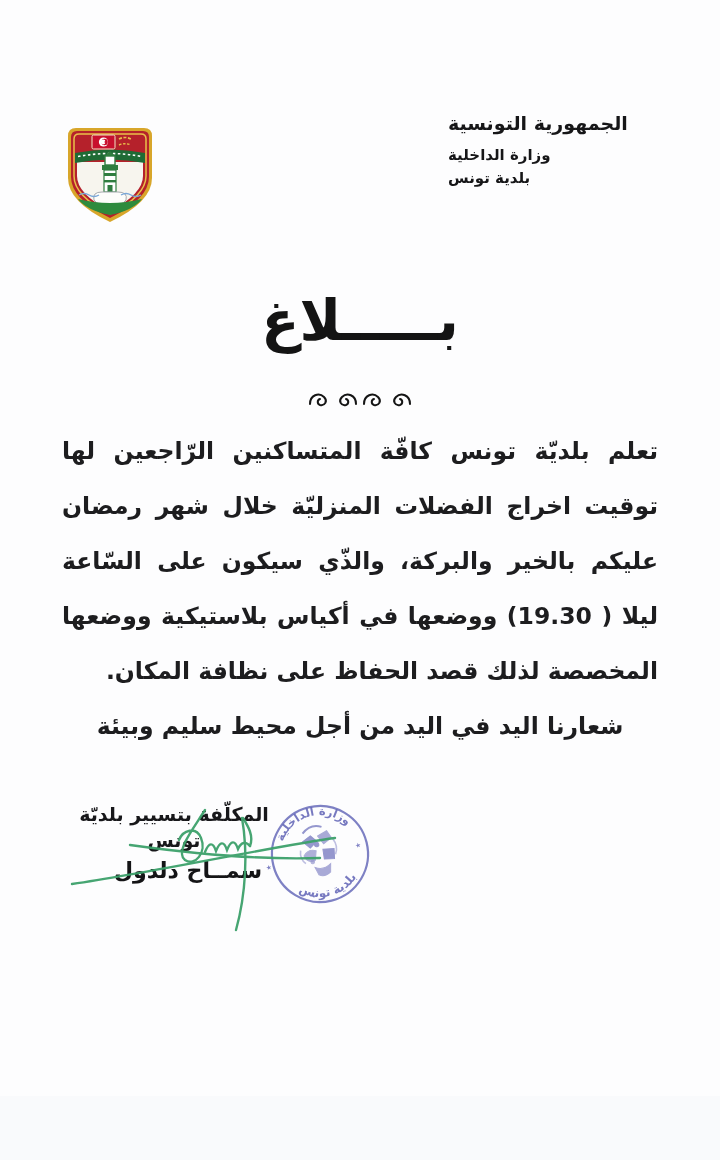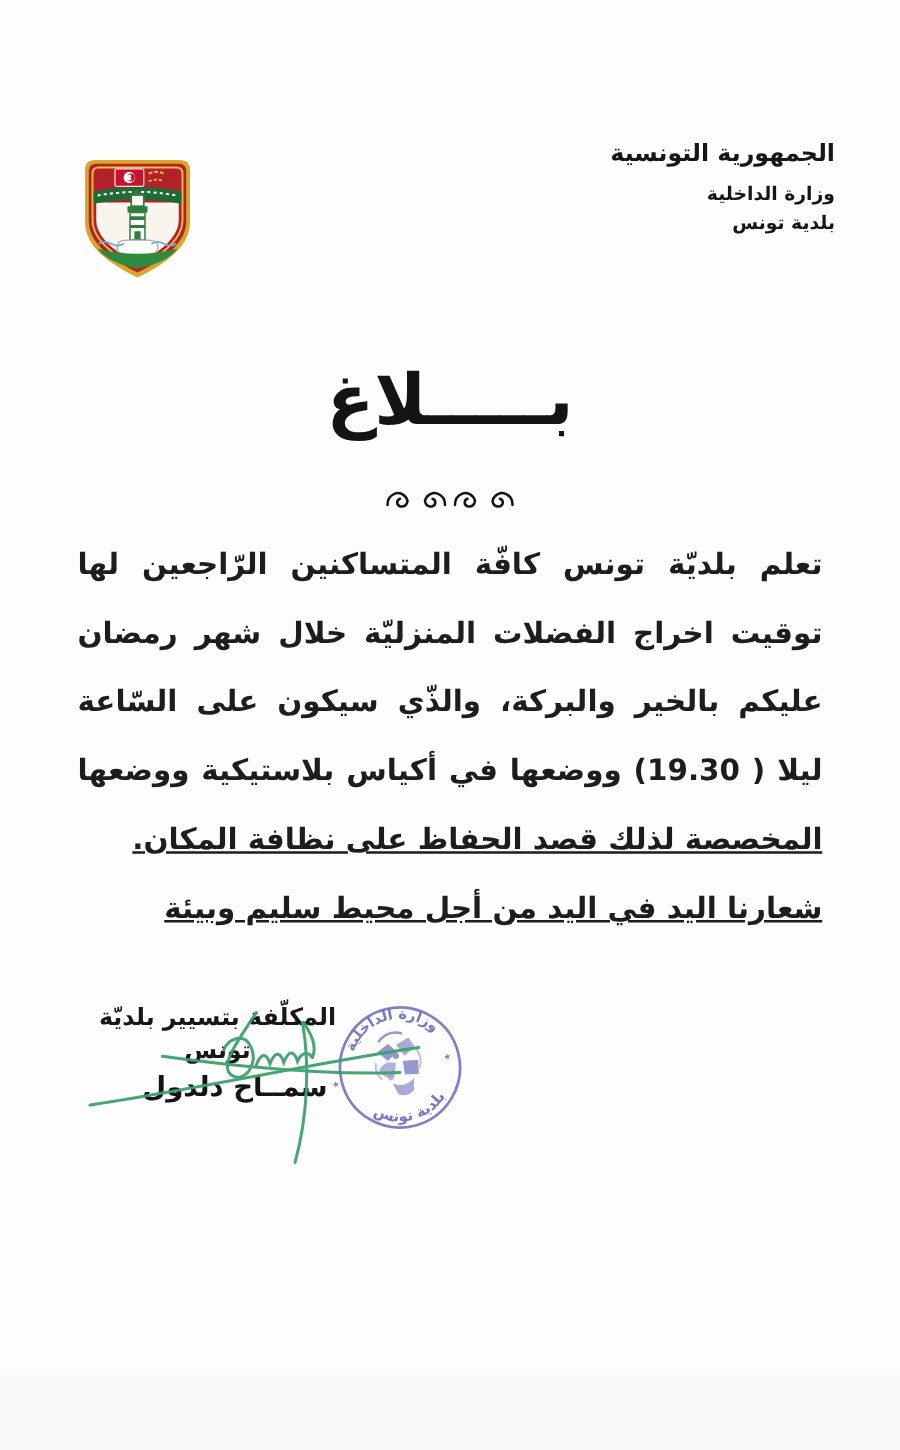--- a/index.html
+++ b/index.html
@@ -8,38 +8,38 @@
     background:#fdfdfe;
     font-family:"DejaVu Sans",sans-serif;
     color:#1c1c1e;
   }
   .page{position:absolute;inset:0;}
   .bottom-tint{position:absolute;left:0;right:0;top:1096px;height:64px;background:#f9fafc;}
 
   
   .gov-lines{
     position:absolute;top:110px;right:52px;width:220px;
-    text-align:right;font-weight:bold;color:#161618;
+    text-align:left;font-weight:bold;color:#161618;
   }
   .gov-line-1{font-size:19px;line-height:27px;margin-bottom:7px;}
   .gov-line-s{font-size:15px;line-height:23px;}
   .emblem-wrap{position:absolute;left:64px;top:126px;width:92px;height:98px;}
 
   
   .doc-title{
     position:absolute;top:288px;left:0;width:720px;margin:0;
     text-align:center;font-size:56px;font-weight:bold;color:#141414;
     letter-spacing:1px;
   }
   .ornament-wrap{position:absolute;top:390px;left:308px;width:104px;height:20px;}
 
   
   .body-text{position:absolute;top:424px;left:62px;width:596px;font-weight:bold;font-size:23.5px;color:#1d1d1f;}
   .bline{height:55px;line-height:55px;overflow:hidden;text-align:justify;text-align-last:justify;}
-  .bline.lastline{text-align:right;text-align-last:right;text-decoration:underline;}
+  .bline.lastline{text-align:center;text-align-last:right;}
 
   
   .sig-title{position:absolute;top:801px;left:58px;width:232px;text-align:center;
     font-size:19px;font-weight:bold;color:#17171a;line-height:26px;}
   .sig-name{position:absolute;top:858px;left:103px;width:170px;text-align:center;
     font-size:22px;font-weight:bold;color:#141416;}
   .stamp-wrap{position:absolute;left:262px;top:796px;width:116px;height:116px;
     transform:rotate(-14deg);opacity:.88;}
   .sig-ink{position:absolute;left:55px;top:788px;width:300px;height:160px;pointer-events:none;}
 </style>

